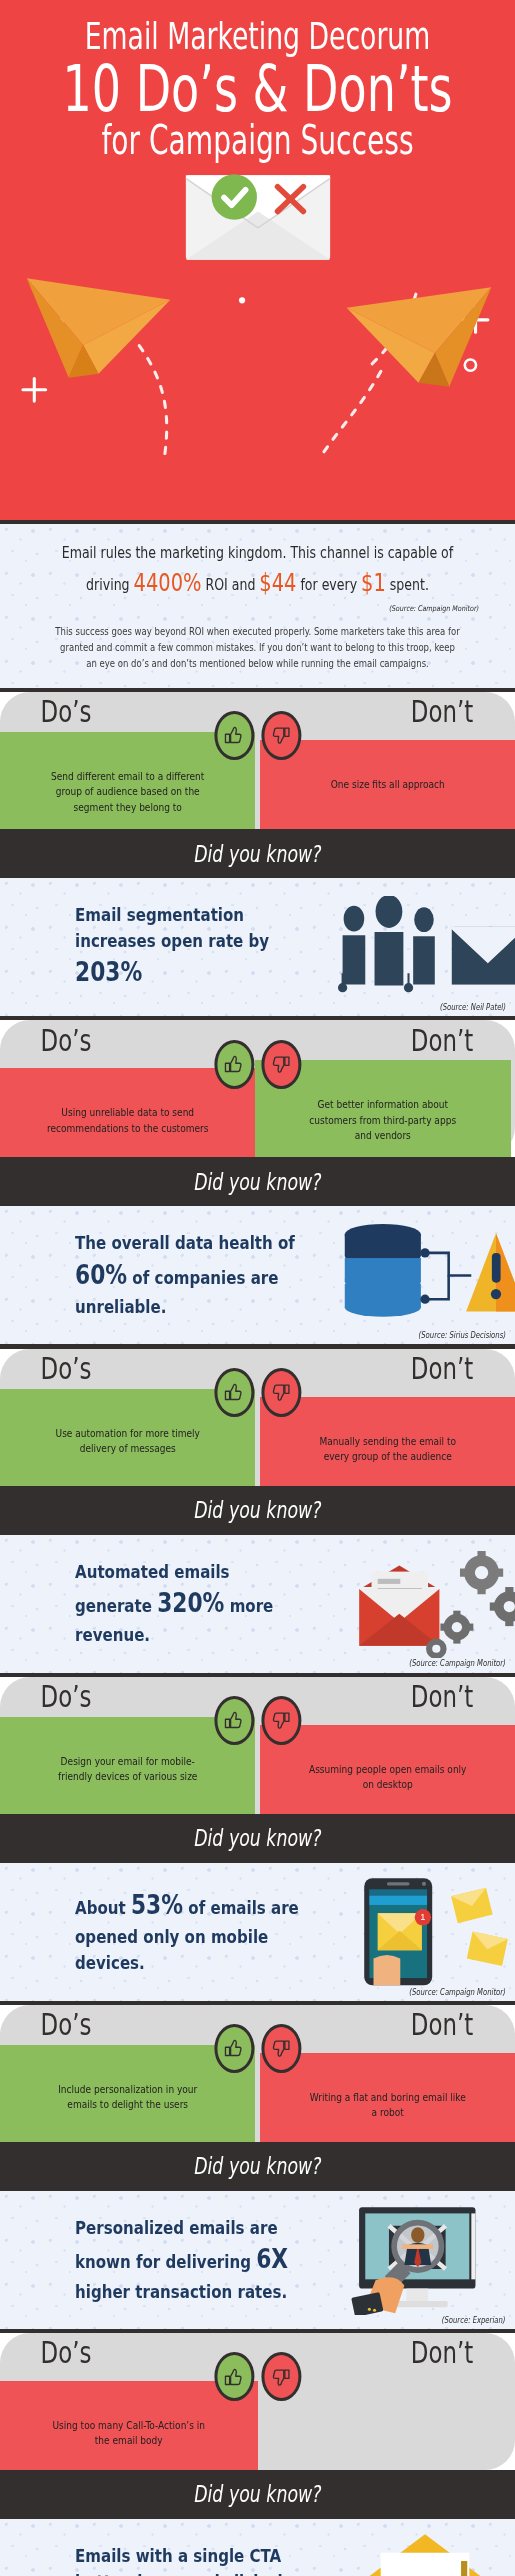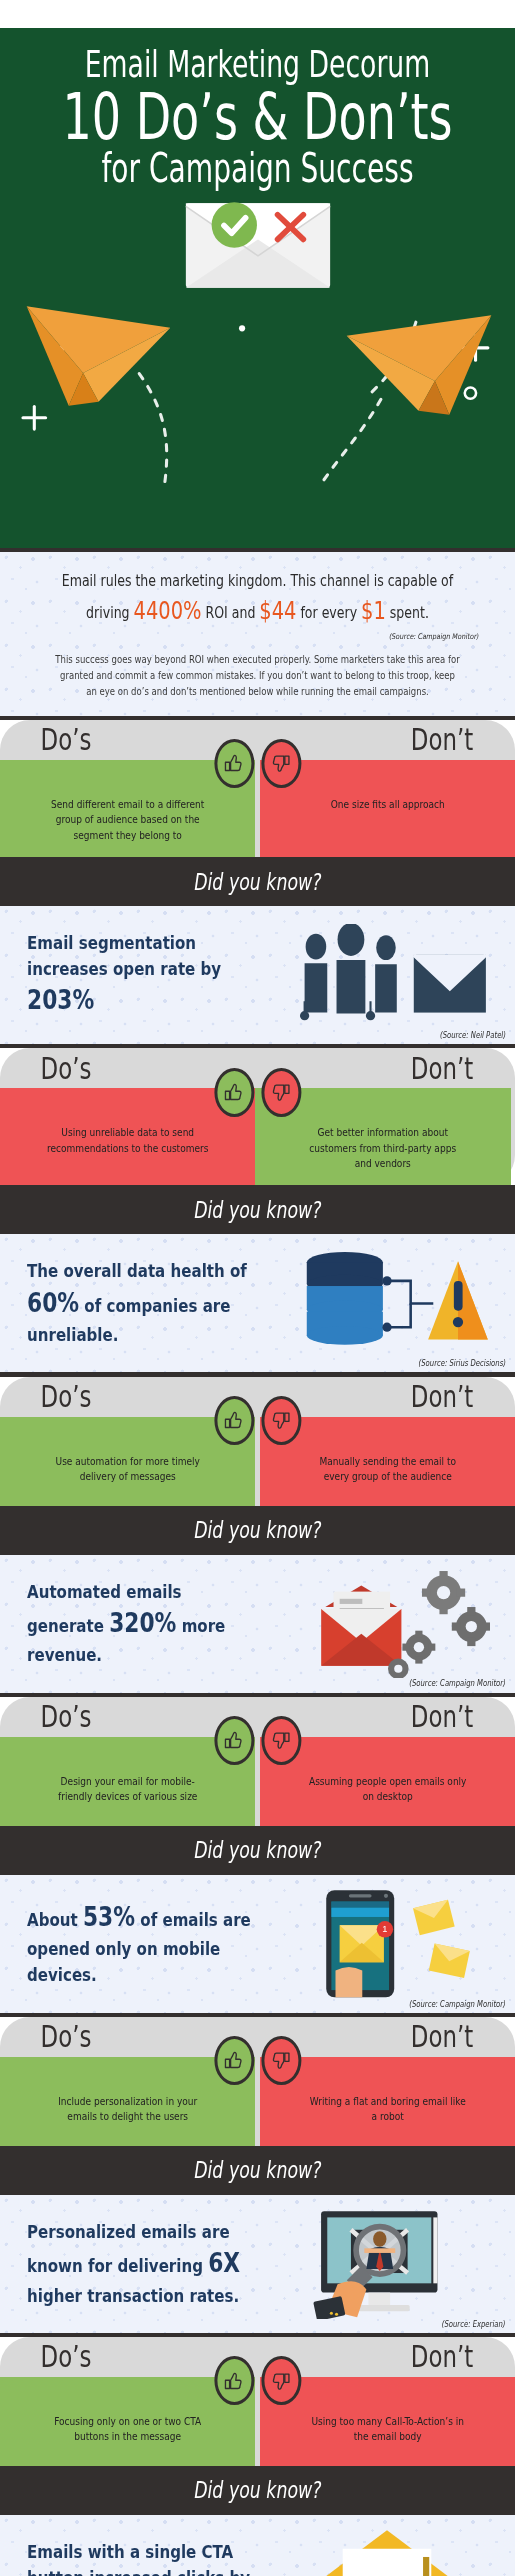--- a/index.html
+++ b/index.html
@@ -6,25 +6,24 @@
   html, body { width: 515px; }
   body {
     font-family: "Liberation Sans", sans-serif;
     background: #fff;
     width: 515px;
   }
   .page { width: 515px; position: relative; }
 
   
   .hero {
-    background: #14532d;
+    background: #ef4444;
     height: 520px;
     position: relative;
     overflow: hidden;
-    margin-top: 28px;
   }
   .hero-title-wrap {
     padding: 16.5px 0 0 0;
     text-align: center;
     position: relative;
     z-index: 4;
   }
   .hero-l1 {
     font-family: "DejaVu Sans Condensed", "Liberation Sans Narrow", "Liberation Sans", sans-serif;
     font-size: 38px;
@@ -147,21 +146,21 @@
     display: inline-block;
   }
   .dd-body { display: flex; }
   .dd-col {
     width: 50%;
     min-height: 89px;
     padding: 37px 40px 13.4px 40px;
     text-align: center;
   }
   .dd-col.green { background: #8cbd5c; margin-right: 4.1px; }
-  .dd-col.red   { background: #ef5355; }
+  .dd-col.red   { background: #ef5355; margin-top: 8px; }
   .dd-text {
     font-family: "DejaVu Sans Condensed", "Liberation Sans Narrow", "Liberation Sans", sans-serif;
     font-size: 10.8px;
     line-height: 1.45;
     color: #222;
     transform: scaleX(0.93);
   }
   .badges {
     position: absolute;
     top: 19.6px;
@@ -222,21 +221,21 @@
     position: absolute;
     right: 9.3px; bottom: 4.1px;
     font-family: "DejaVu Sans Condensed", "Liberation Sans Narrow", "Liberation Sans", sans-serif;
     font-style: italic;
     font-size: 8.2px;
     color: #2b2b2b;
     z-index: 5;
     transform: scaleX(0.93);
     transform-origin: right;
   }
-  .fact-wrap { position: relative; }
+  .fact-wrap { position: relative; padding-left: 48px; }
 </style>
 </head>
 <body>
 
 <div class="page">
 
   <section class="hero">
 
     <div class="hero-title-wrap">
       <div class="hero-l1">Email Marketing Decorum</div>
@@ -688,23 +687,20 @@
         </svg>
       </div>
     </div>
 
     <div class="dd-head">
       <div class="h-left"><span class="dd-word">Do’s</span></div>
       <div class="h-right"><span class="dd-word">Don’t</span></div>
     </div>
 
     <div class="dd-body">
-      <div class="dd-col green">
-        <div class="dd-text">Focusing only on one or two CTA buttons in the message</div>
-      </div>
       <div class="dd-col red">
         <div class="dd-text">Using too many Call-To-Action’s in the email body</div>
       </div>
     </div>
   </section>
 
   <section class="dyk">
     <span class="dyk-text">Did you know?</span>
   </section>
 

